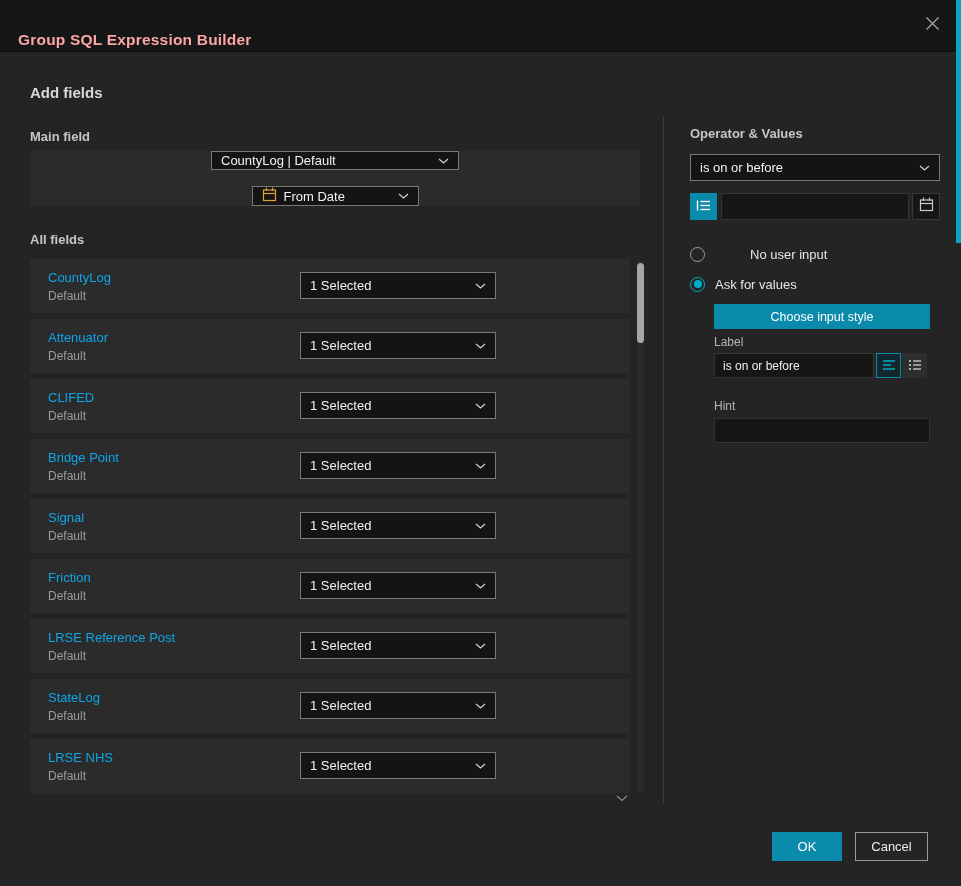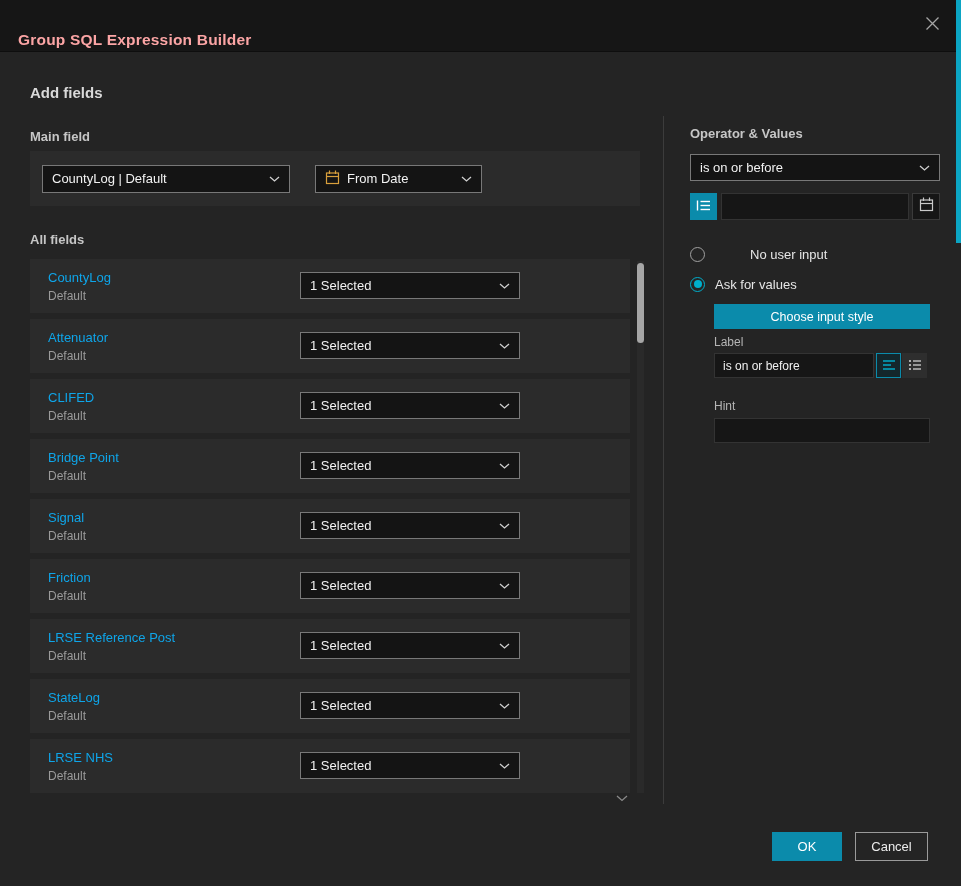--- a/index.html
+++ b/index.html
@@ -23,37 +23,37 @@
   .title { font-size:15.5px; font-weight:bold; color:#fca5a5; letter-spacing:.2px;margin-top:28px; }
   .close-btn { width:22px; height:22px; display:flex; align-items:center; justify-content:center; cursor:pointer; }
 
   
   .h-add { font-size:15px; font-weight:bold; color:#d9d9d9; }
   .h-sub { font-size:13px; font-weight:bold; color:#c6c6c6; }
 
   
   .main-panel {
     position:absolute; left:30px; top:151px; width:610px; height:55px;
-    background:#2b2b2b; display:flex; align-items:center; padding:0 12px; gap:25px;
+    background:#2b2b2b; display:flex; align-items:center; padding:0 12px; gap:16px;flex-direction:column;
   }
 
   
   .dd {
     background:#141414; border:1px solid #787878; height:28px;
     display:flex; align-items:center; padding:0 9px; gap:7px;
     font-size:13px; color:#f2f2f2; cursor:pointer;
   }
   .dd .chev { margin-left:auto; display:flex; align-items:center; }
 
   
   .list { position:absolute; left:30px; top:259px; width:600px; }
   .row { position:relative; height:54px; margin-bottom:6px; background:#2b2b2b; }
   .row-name { position:absolute; left:18px; top:11px; font-size:13px; color:#0ea5e9; }
   .row-sub  { position:absolute; left:18px; bottom:10px; font-size:12px; color:#9b9b9b; }
-  .row-dd   { position:absolute; left:270px; top:13px; width:220px; height:27px; }
+  .row-dd   { position:absolute; left:270px; top:13px; width:196px; height:27px; }
 
   .scroll-track { position:absolute; left:637px; top:261px; width:7px; height:532px; background:#2a2a2a; }
   .scroll-thumb { position:absolute; left:637px; top:263px; width:7px; height:80px; background:#a6a6a6; border-radius:4px; }
 
   .v-divider { position:absolute; left:663px; top:116px; width:1px; height:688px; background:#3c3c3c; }
 
   
   .op-dd { position:absolute; left:690px; top:154px; width:250px; height:27px; }
 
   .tealbox {

